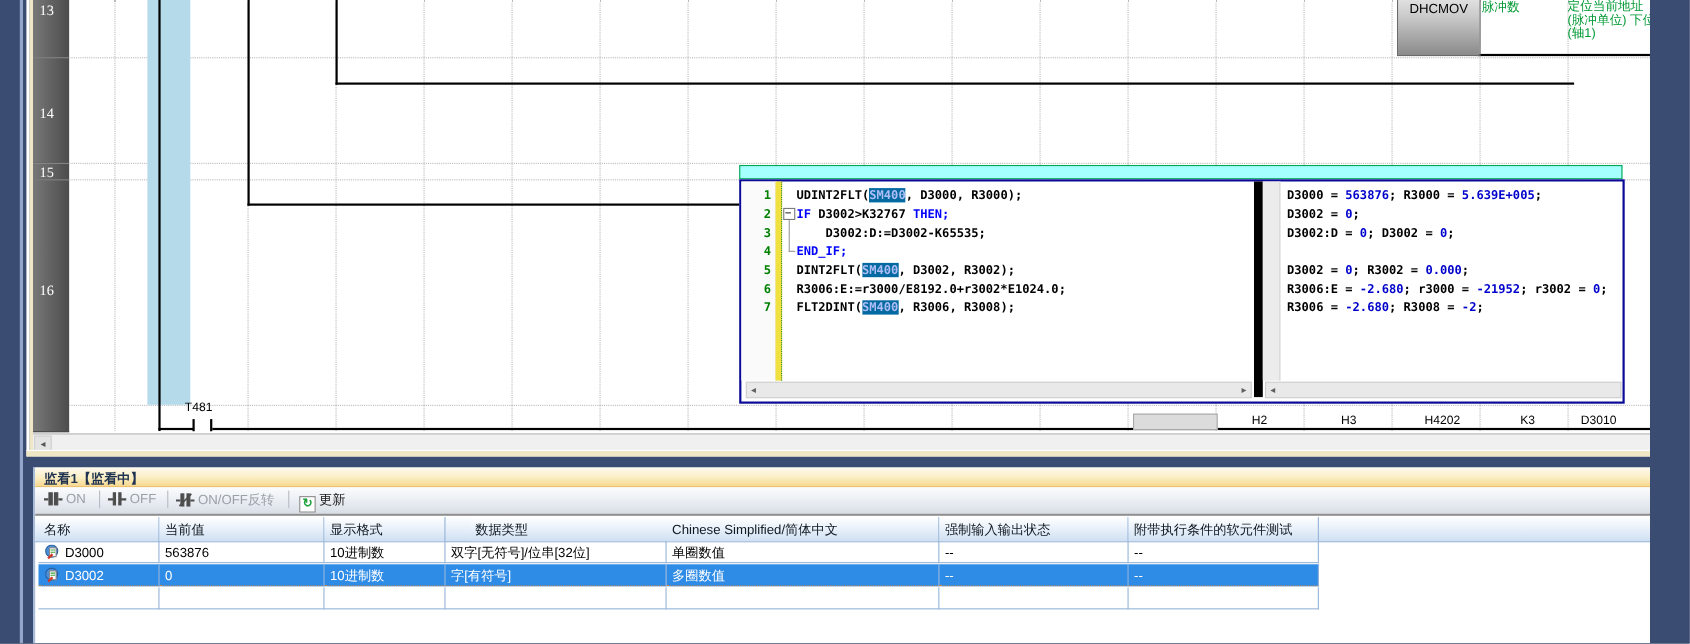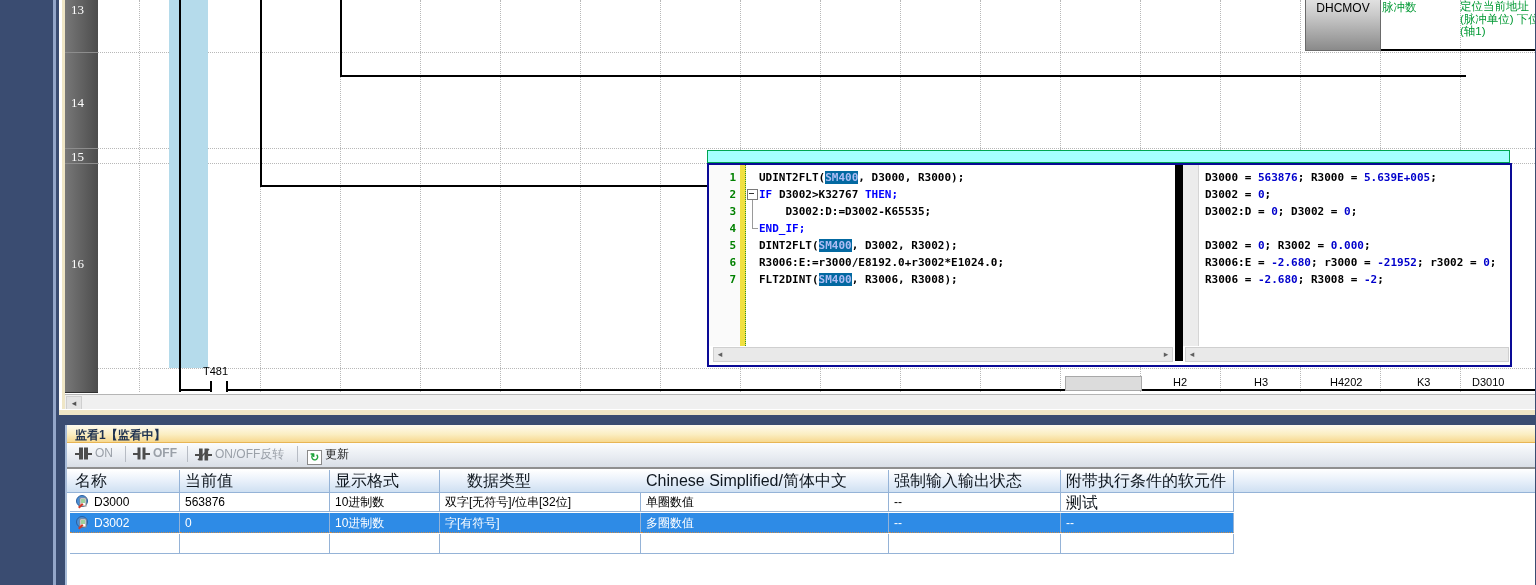--- a/index.html
+++ b/index.html
@@ -1,17 +1,17 @@
 <!DOCTYPE html>
 <html><head>
 <meta charset="utf-8">
 <style>
   html,body{margin:0;padding:0;background:#3a4c71;}
   #screen{position:relative;width:1500px;height:585px;overflow:hidden;
-    font-family:"Liberation Sans",sans-serif;background:#3a4c71;margin-left:35px;}
+    font-family:"Liberation Sans",sans-serif;background:#3a4c71;}
   .abs{position:absolute;}
   
   .strip{position:absolute;top:0;height:585px;}
   
   #ladder-win{position:absolute;left:30px;top:0;width:1506px;height:415px;background:#fff;}
   #rung-col{position:absolute;left:0;top:0;width:33px;height:392px;
     background:linear-gradient(90deg,#757575,#4d4d4d);color:#fff;
     font-family:"Liberation Serif",serif;font-size:13px;}
   .rung-cell{position:absolute;left:0;width:33px;border-top:1px solid #8d8d8d;border-bottom:1px solid #303030;
     background:linear-gradient(90deg,#787878,#4c4c4c);}
@@ -57,21 +57,21 @@
     background:linear-gradient(180deg,#fefaee 0%,#fbeec2 55%,#f7d88f 100%);border-bottom:1px solid #e8b554;}
   #watch-title span{position:absolute;left:8px;top:2px;font-size:12px;font-weight:bold;color:#1f3250;}
   #watch-toolbar{position:absolute;left:0;top:18px;width:1506px;height:24px;
     background:linear-gradient(180deg,#fbfcfd 0%,#e7ebf1 60%,#d9dee6 100%);border-bottom:2px solid #8f8f8f;}
   .tb-item{position:absolute;top:3px;height:18px;font-size:12px;color:#9aa0a8;white-space:nowrap;}
   .tb-item.en{color:#1a1a1a;}
   .tb-sep{position:absolute;top:3px;width:0;height:16px;border-left:1px solid #b7bcc4;}
   .tb-ico{display:inline-block;vertical-align:-3px;margin-right:3px;}
   #watch-headband{position:absolute;left:0;top:44px;width:1506px;height:23px;
     background:linear-gradient(180deg,#ffffff 0%,#e8f0fa 50%,#cfe0f2 100%);border-bottom:1px solid #95b3d7;}
-  .hcell{position:absolute;top:0;height:22px;border-right:1px solid #95b3d7;font-size:16px;color:#101820;
+  .hcell{position:absolute;top:0;height:22px;border-right:1px solid #95b3d7;font-size:12px;color:#101820;
     line-height:22px;padding-left:5px;box-sizing:border-box;
     background:linear-gradient(180deg,#ffffff 0%,#e8f0fa 50%,#cfe0f2 100%);}
   .wrow{position:absolute;height:21px;}
   .wcell{position:absolute;top:0;height:20px;border-right:1px solid #95b3d7;border-bottom:1px solid #95b3d7;
     font-size:12px;color:#000;line-height:20px;padding-left:5px;box-sizing:border-box;white-space:nowrap;overflow:hidden;}
   .wrow.sel .wcell{background:#2e8be6;color:#fff;border-bottom:1px dotted #c98a4a;border-top:0;}
   .name-cell{padding-left:24px!important;}
   .dev-ico{position:absolute;left:6px;top:3px;}
   
   .cream{background:#efe6c6;}
@@ -227,21 +227,21 @@
       <svg class="tb-ico" width="17" height="13">
             <g stroke="#4d4d4d" fill="#4d4d4d">
               <line x1="0" y1="7" x2="4" y2="7" stroke-width="2"></line>
               <rect x="4.5" y="1" width="3" height="11"></rect>
               <rect x="9.5" y="1" width="3" height="11"></rect>
               <line x1="13" y1="7" x2="17" y2="7" stroke-width="2"></line>
             </g>
           </svg><span>ON</span>
     </div>
     <div class="tb-sep" style="left:58px;"></div>
-    <div class="tb-item" style="left:66px;font-weight:bold;">
+    <div class="tb-item" style="left:66px;">
       <svg class="tb-ico" width="17" height="13">
             <g stroke="#4d4d4d" fill="#4d4d4d">
               <line x1="0" y1="7" x2="5" y2="7" stroke-width="2"></line>
               <rect x="5" y="1" width="2" height="11"></rect>
               <rect x="10" y="1" width="2" height="11"></rect>
               <line x1="12" y1="7" x2="17" y2="7" stroke-width="2"></line>
             </g>
           </svg><span>OFF</span>
     </div>
     <div class="tb-sep" style="left:120px;"></div>

